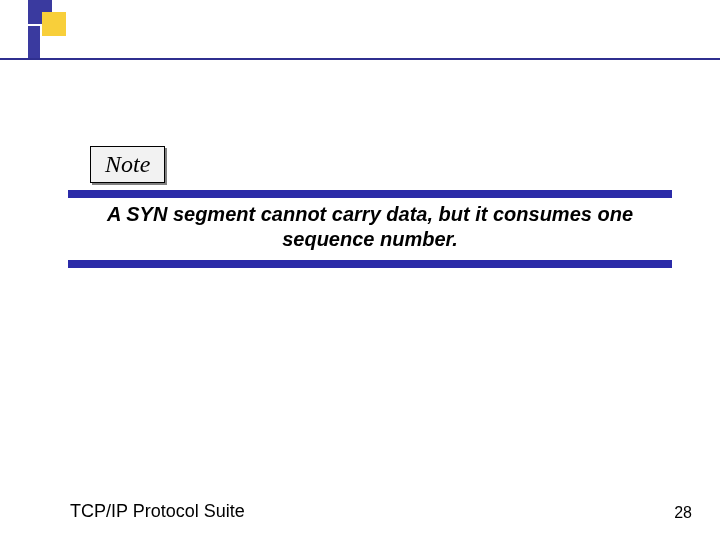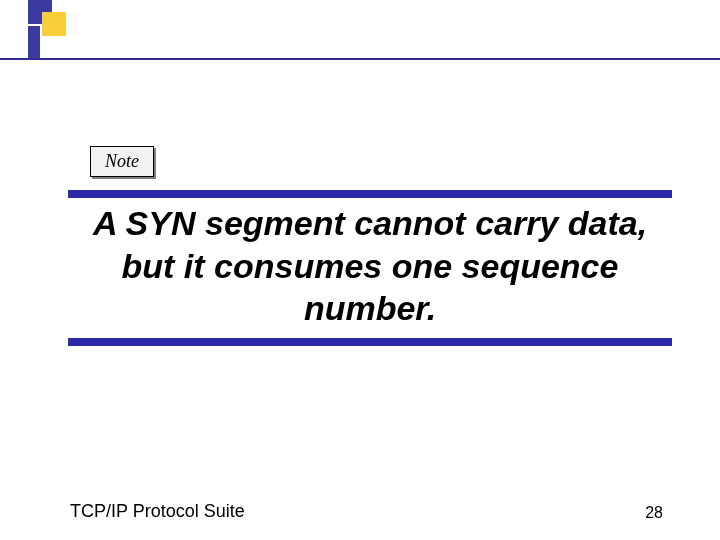--- a/index.html
+++ b/index.html
@@ -59,55 +59,55 @@
     top: 146px;
     left: 90px;
     padding: 4px 14px;
     background: #f2f2f2;
     border: 1px solid #000;
     box-shadow: 2px 2px 0 #808080;
   }
   .note-box span {
     font-family: "Times New Roman", Times, serif;
     font-style: italic;
-    font-size: 18px;
+    font-size: 24px;
     color: #000;
   }
 
   
   .statement-wrap {
     position: absolute;
     top: 190px;
     left: 68px;
     right: 48px;
     border-top: 8px solid #2b2ba8;
     border-bottom: 8px solid #2b2ba8;
     padding: 4px 10px 8px 10px;
   }
   .statement {
-    font-size: 34px;
+    font-size: 20px;
     font-weight: bold;
     font-style: italic;
     text-align: center;
     color: #000;
     line-height: 1.25;
   }
 
   
   .footer-left {
     position: absolute;
     bottom: 18px;
     left: 70px;
     font-size: 18px;
     color: #000;
   }
   .footer-right {
     position: absolute;
     bottom: 18px;
-    right: 57px;
+    right: 28px;
     font-size: 16px;
     color: #000;
   }
 </style>
 </head>
 <body>
 
 <div class="logo">
   <div class="sq-blue"></div>
   <div class="sq-yellow"></div>

